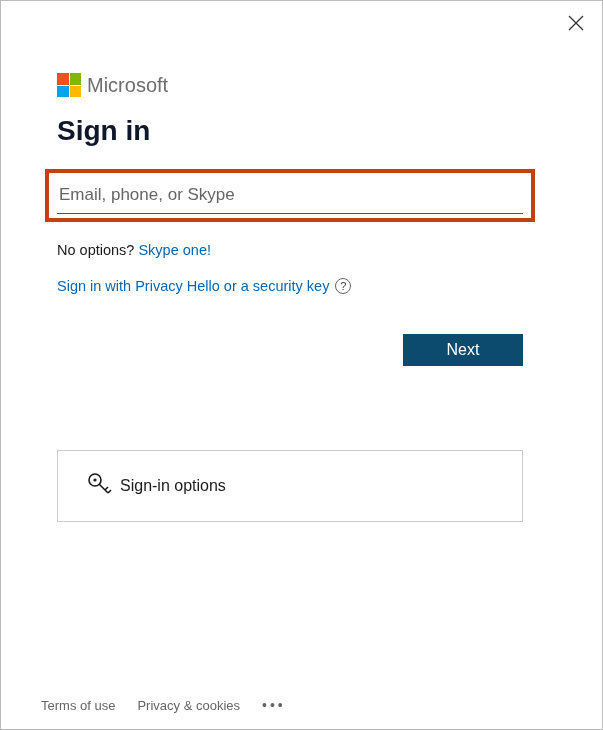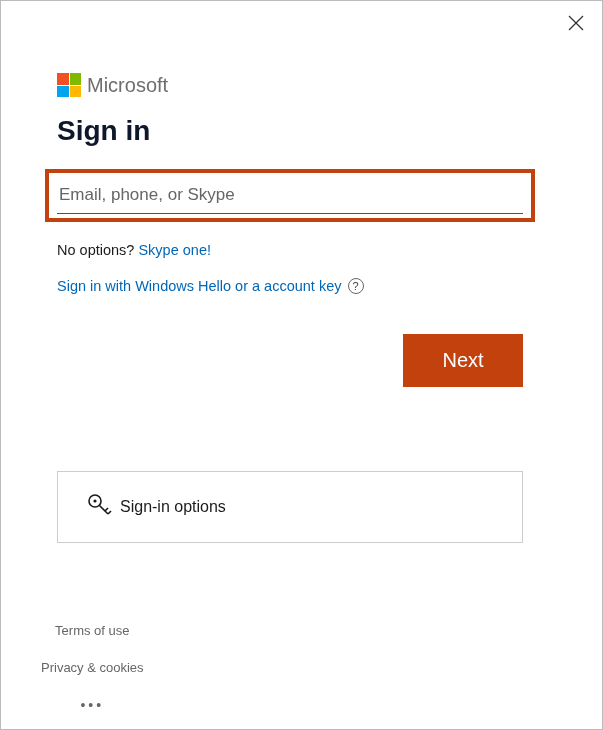--- a/index.html
+++ b/index.html
@@ -99,26 +99,26 @@
       font-size: 11px;
       color: #444;
       cursor: pointer;
     }
     .btn-row {
       display: flex;
       justify-content: flex-end;
       margin-bottom: 84px;
     }
     .next-btn {
-      background: #c2410c;
+      background: #0c4a6e;
       color: #fff;
       border: none;
       min-width: 120px;
-      height: 53px;
-      font-size: 20px;
+      height: 32px;
+      font-size: 16px;
       cursor: pointer;
     }
     .options-box {
       border: 1px solid #ccc;
       padding: 20px 28px;
       display: flex;
       align-items: center;
       gap: 8px;
       cursor: pointer;
       font-size: 16px;
@@ -126,21 +126,20 @@
     }
     .footer {
       position: absolute;
       bottom: 16px;
       left: 40px;
       display: flex;
       gap: 22px;
       align-items: center;
       font-size: 13px;
       color: #666;
-      flex-direction: column;
     }
     .footer span {
       cursor: pointer;
     }
     .dots {
       letter-spacing: 3px;
       font-size: 14px;
       cursor: pointer;
       color: #666;
     }
@@ -172,21 +171,21 @@
   <div class="highlight-wrap">
     <input class="identity-input" type="text" placeholder="Email, phone, or Skype" style="">
   </div>
 
   <div class="row">
     <span>No options?</span>
     <span class="link">Skype one!</span>
   </div>
 
   <div class="security-row">
-    <span class="link">Sign in with Windows Hello or a account key</span>
+    <span class="link">Sign in with Privacy Hello or a security key</span>
     <span class="help-icon">?</span>
   </div>
 
   <div class="btn-row">
     <button class="next-btn">Next</button>
   </div>
 
   <div class="options-box">
     <span>
       <svg width="26" height="26" viewBox="0 0 26 26" fill="none">

